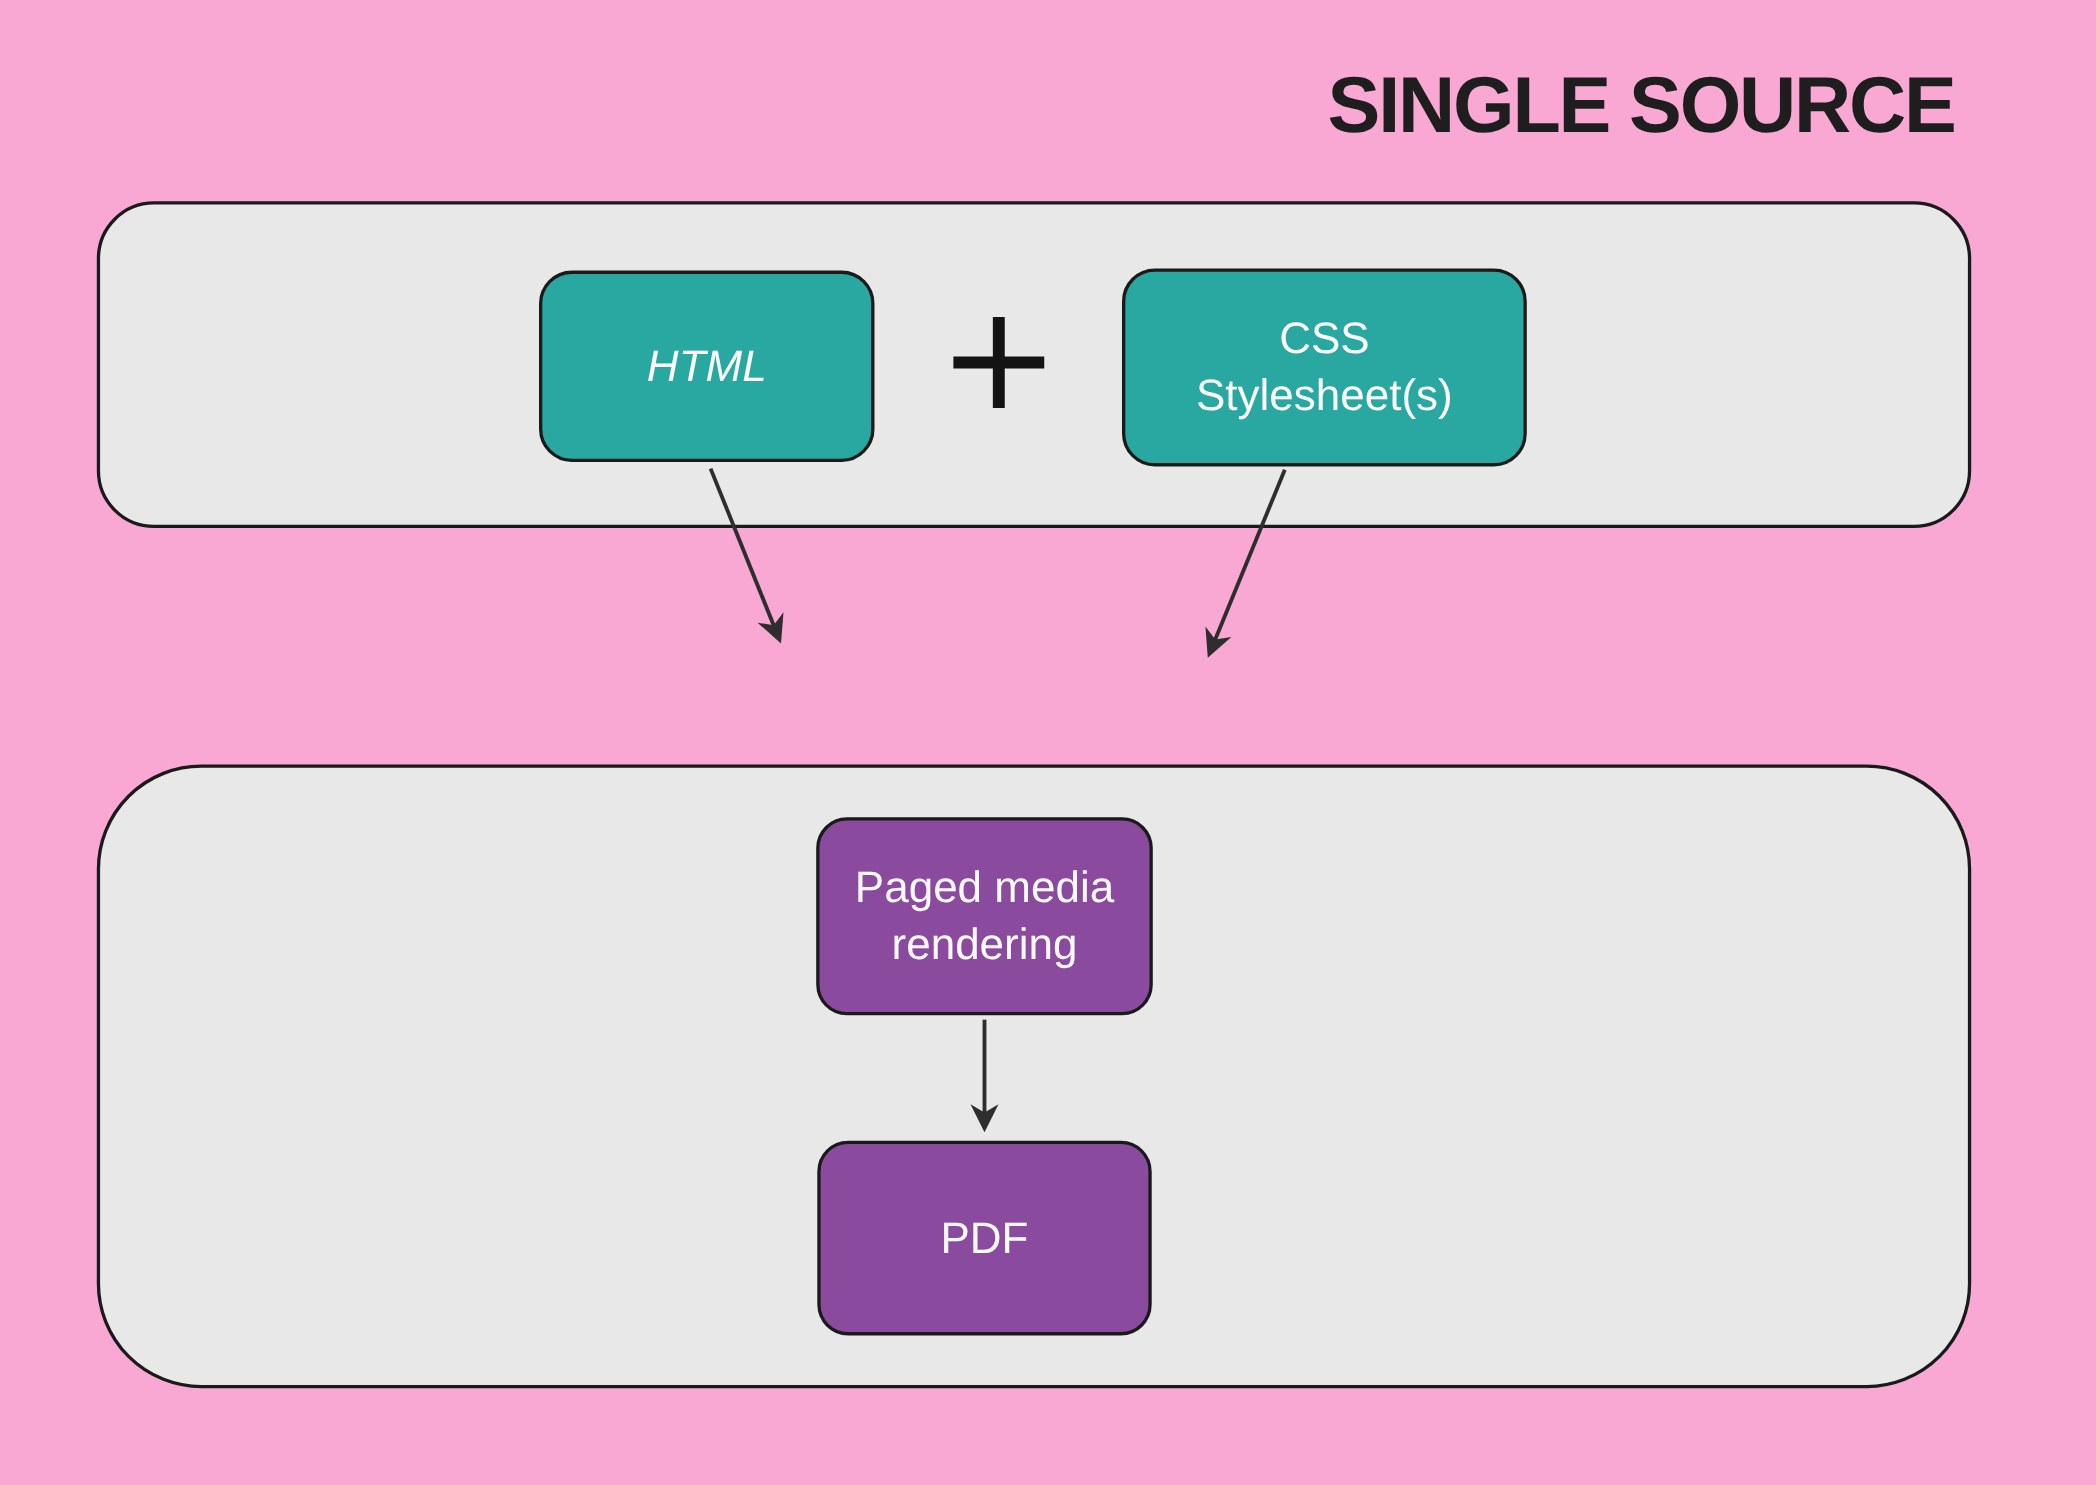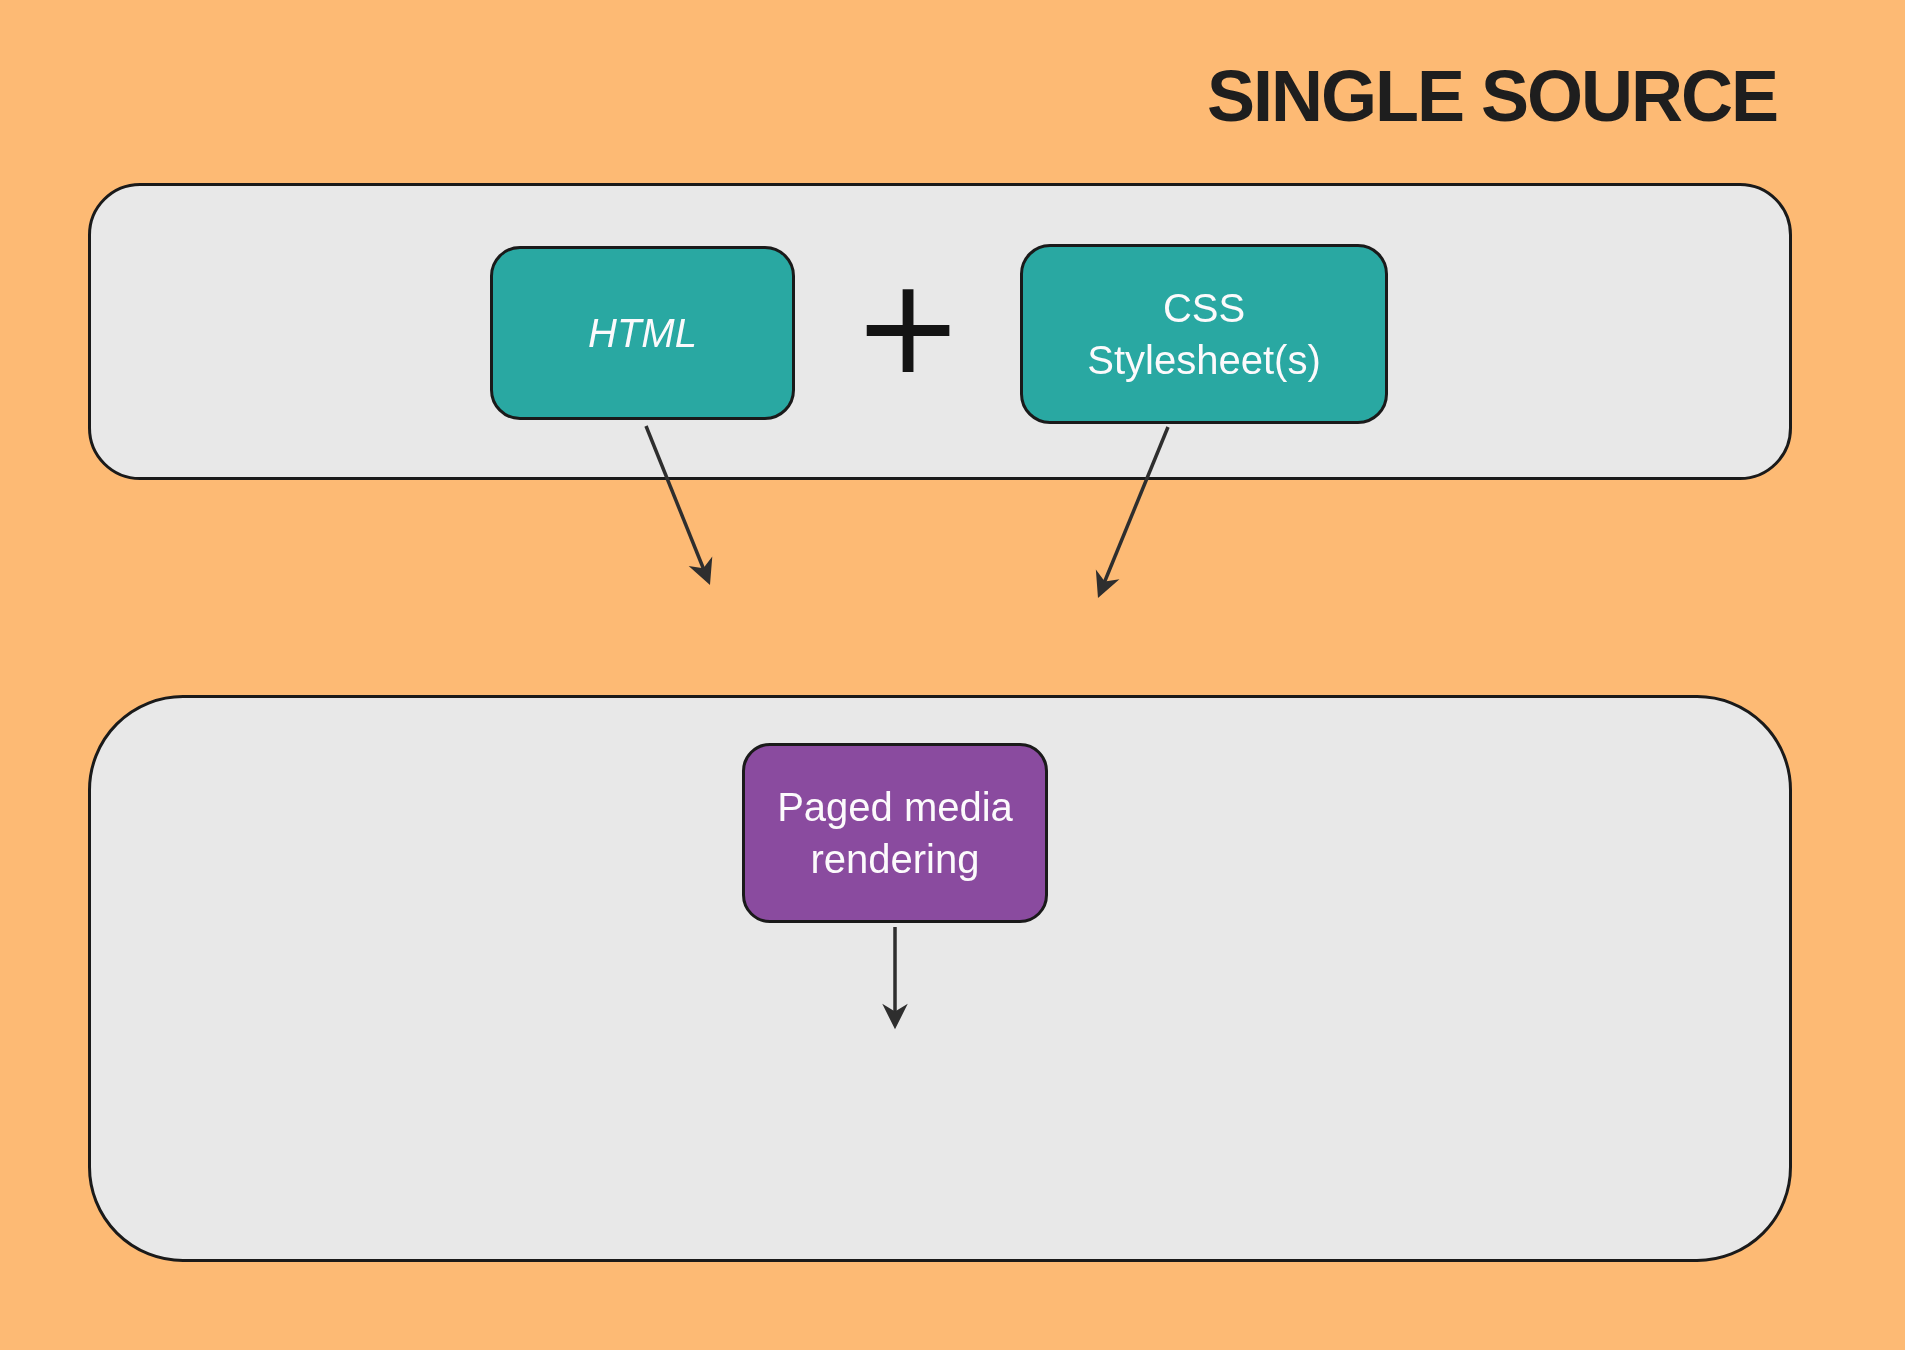--- a/index.html
+++ b/index.html
@@ -4,21 +4,21 @@
 <style>
   html, body {
     margin: 0;
     padding: 0;
     background: #ffffff;
   }
   .canvas {
     position: relative;
     width: 1905px;
     height: 1350px;
-    background: #fdba74;
+    background: #f9a8d4;
     overflow: hidden;
     font-family: "Liberation Sans", sans-serif;
   }
   .section-title {
     position: absolute;
     margin: 0;
     font-size: 72px;
     line-height: 76px;
     font-weight: 700;
     letter-spacing: -2px;
@@ -109,20 +109,23 @@
   <div class="node teal node-css">
     <span>CSS</span>
     <span>Stylesheet(s)</span>
   </div>
 
   <div class="node purple node-paged">
     <span>Paged media</span>
     <span>rendering</span>
   </div>
 
+  <div class="node purple node-pdf">
+    <span>PDF</span>
+  </div>
 
   <svg class="arrows" viewBox="0 0 1905 1350" xmlns="http://www.w3.org/2000/svg">
     <defs>
       <marker id="arrowhead" viewBox="0 0 14 14" refX="10.5" refY="7" markerWidth="8.5" markerHeight="8.5" orient="auto">
         <path d="M1,1 L13,7 L1,13 L4.6,7 Z"></path>
       </marker>
     </defs>
     <line x1="646" y1="426" x2="708" y2="580" marker-end="url(#arrowhead)"></line>
     <line x1="1168" y1="427" x2="1100" y2="593" marker-end="url(#arrowhead)"></line>
     <line x1="895" y1="927" x2="895" y2="1024" marker-end="url(#arrowhead)"></line>

